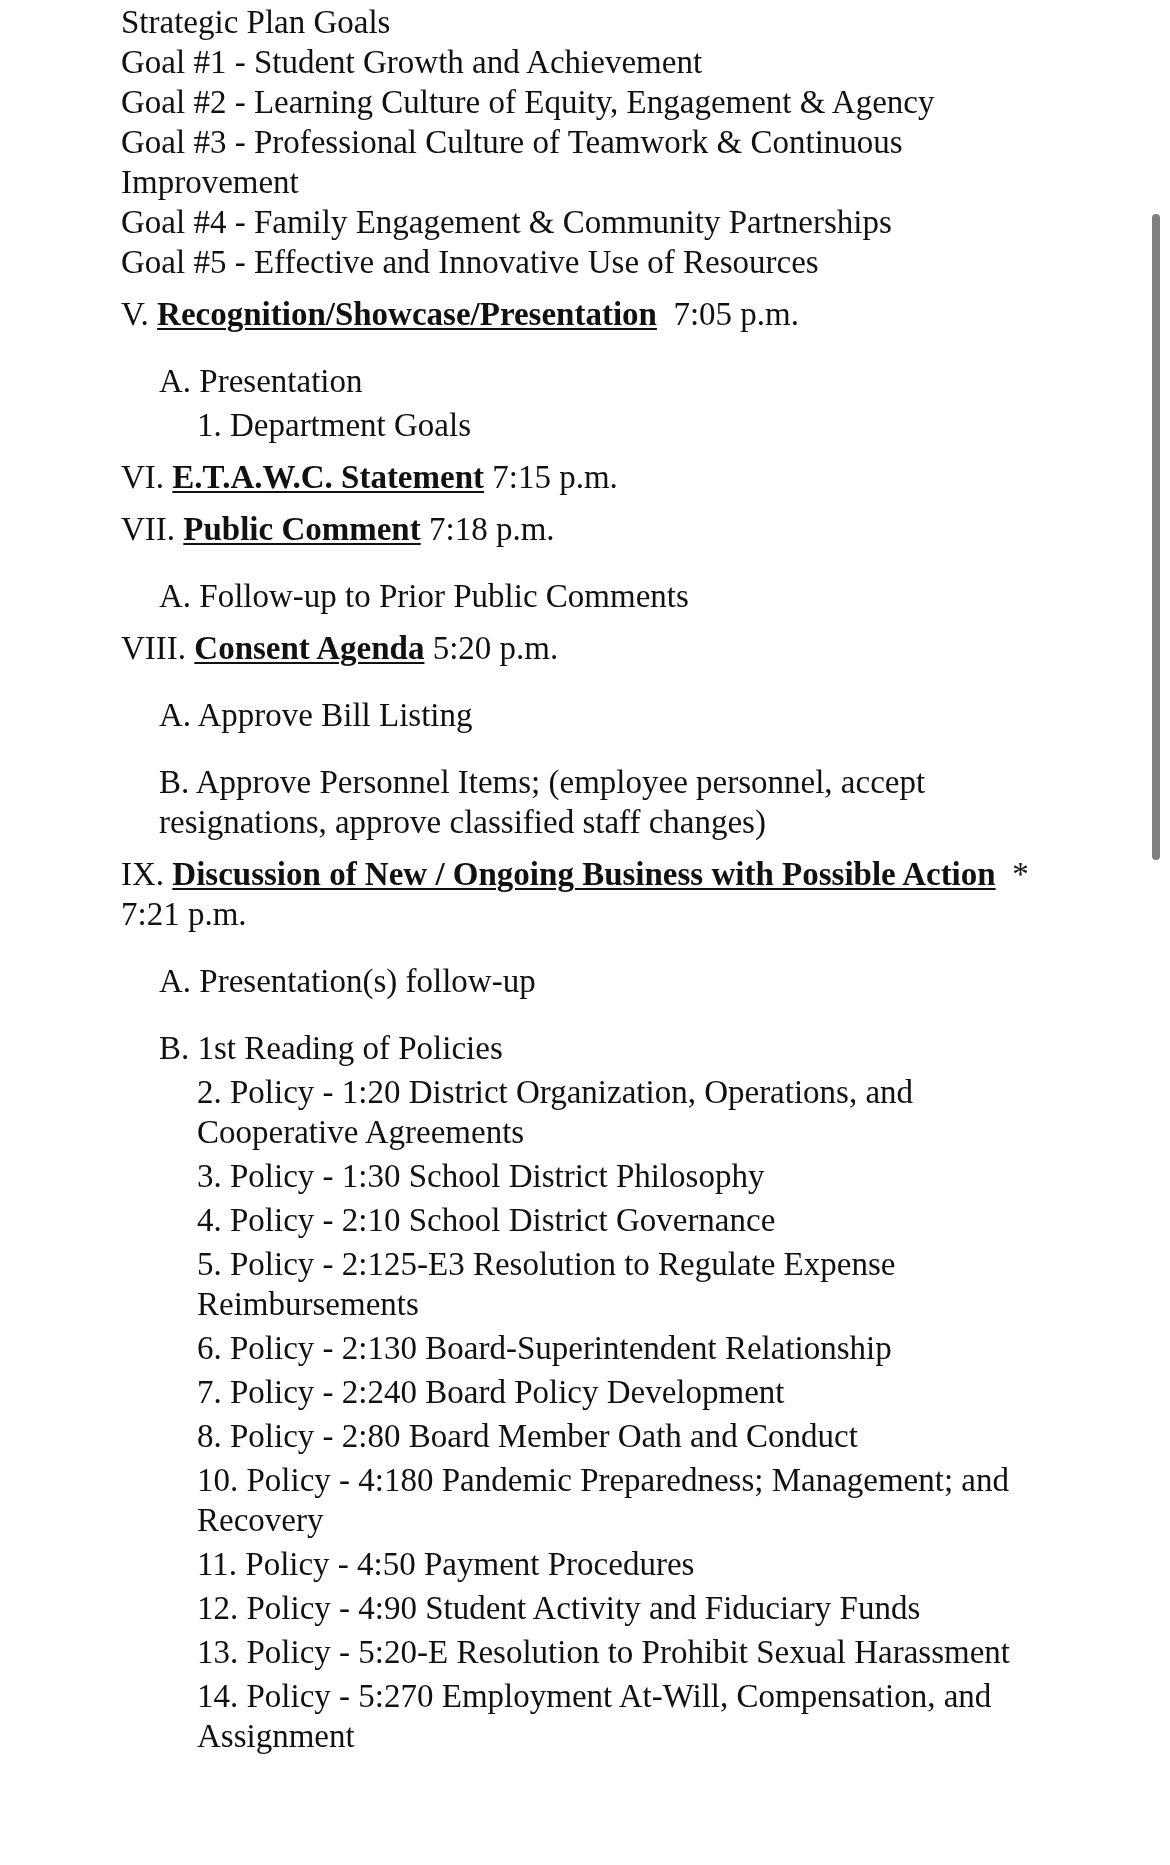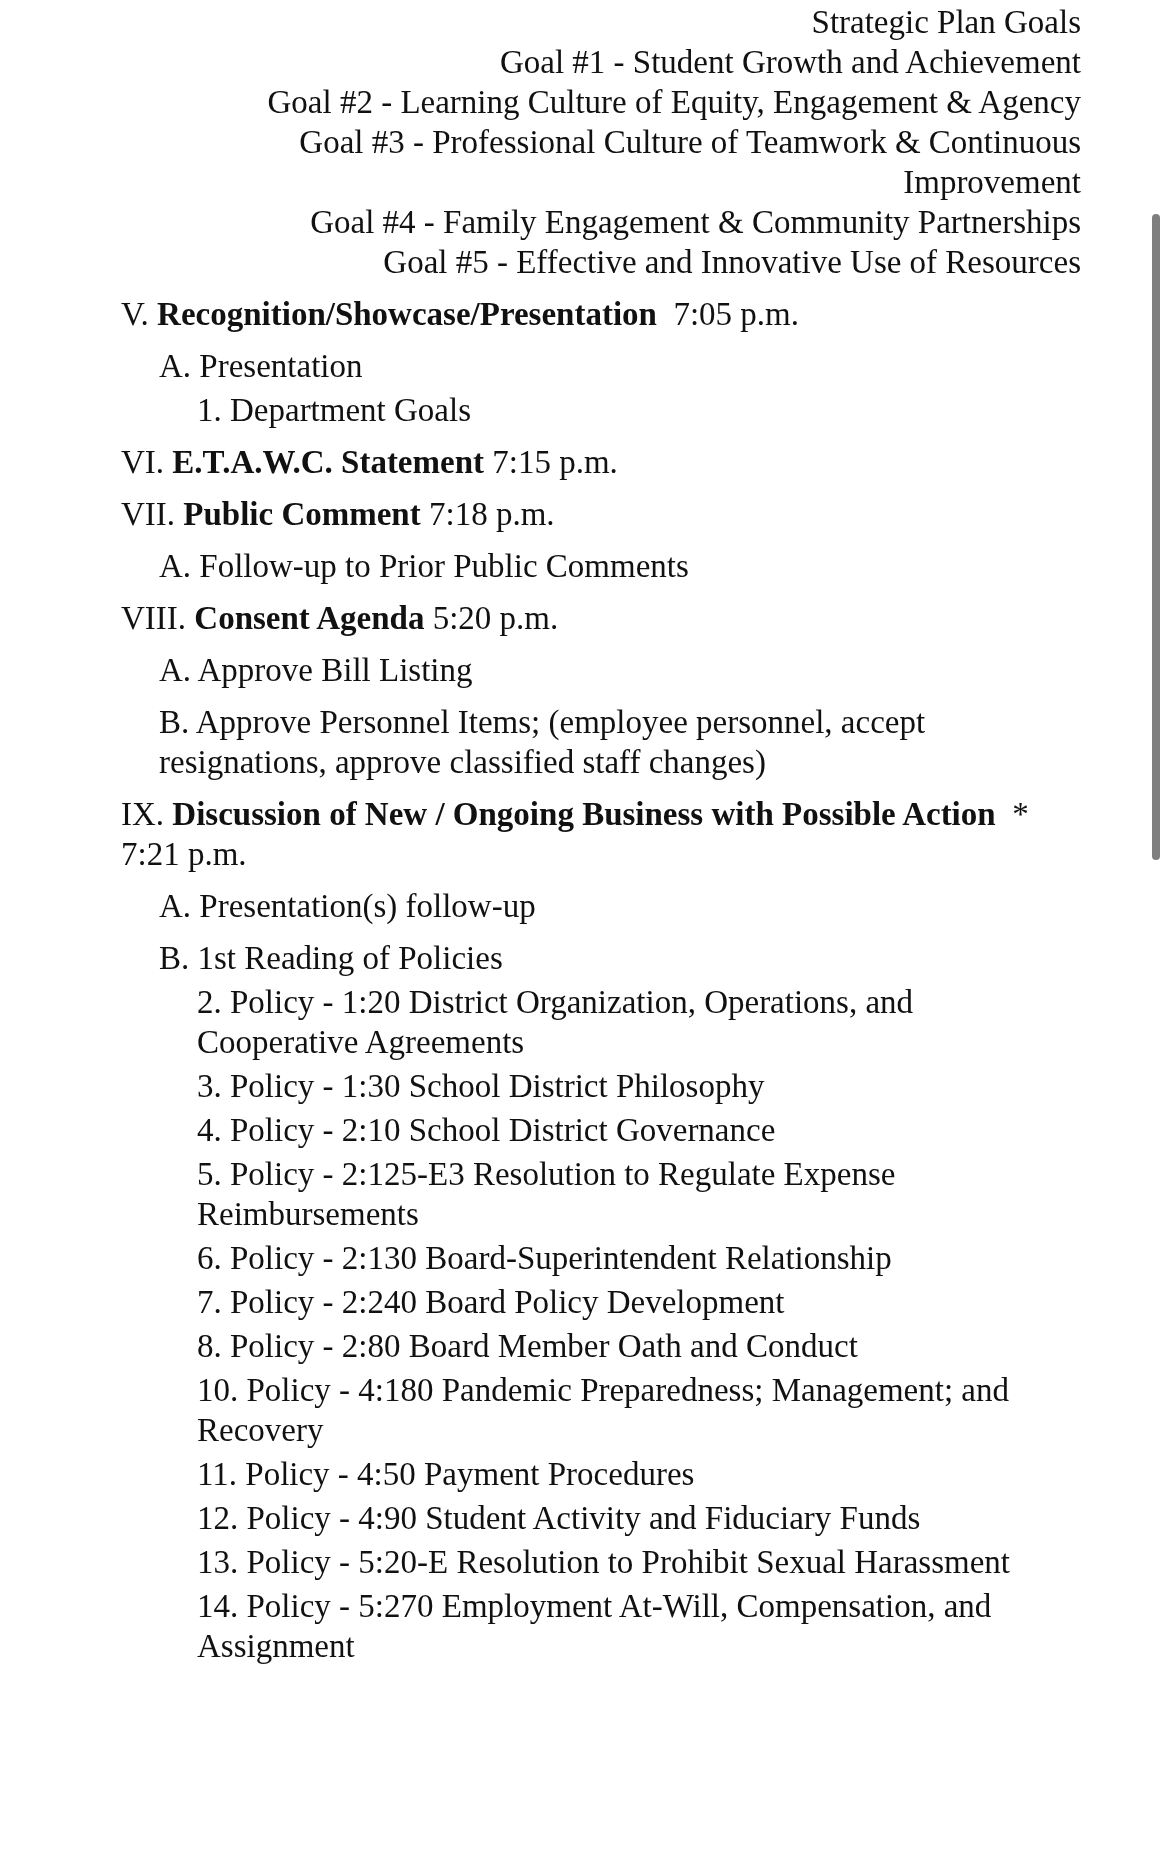--- a/index.html
+++ b/index.html
@@ -1,24 +1,24 @@
 <!DOCTYPE html>
 <html><head>
 <meta charset="utf-8">
 <style>
   html, body { margin: 0; padding: 0; background: #ffffff; }
   body { width: 1170px; height: 1865px; overflow: hidden; position: relative;
          font-family: "Liberation Serif", "DejaVu Serif", serif; color: #111111; font-size: 33px; }
   .doc { position: absolute; left: 121px; top: 2px; width: 960px; }
-  .line { line-height: 40px; margin: 0; text-align: right; }
+  .line { line-height: 40px; margin: 0; }
   .block { margin: 0; line-height: 40px; }
   .sec { margin-top: 12px; }
-  .sub { margin-top: 12px; padding-left: 38px; }
+  .sub { margin-top: 27px; padding-left: 38px; }
   .sub2 { margin-top: 4px; padding-left: 76px; }
-  .hd { font-weight: bold; text-underline-offset: 3px; text-decoration-thickness: 2px; }
+  .hd { font-weight: bold; text-decoration: underline; text-underline-offset: 3px; text-decoration-thickness: 2px; }
   .scrollbar { position: absolute; left: 1152px; top: 214px; width: 8px; height: 646px; border-radius: 4px; background: #7f7f7f; }
 </style>
 </head>
 <body>
 
 <div class="doc">
   <p class="line">Strategic Plan Goals</p>
   <p class="line">Goal #1 - Student Growth and Achievement</p>
   <p class="line">Goal #2 - Learning Culture of Equity, Engagement &amp; Agency</p>
   <p class="line">Goal #3 - Professional Culture of Teamwork &amp; Continuous Improvement</p>

